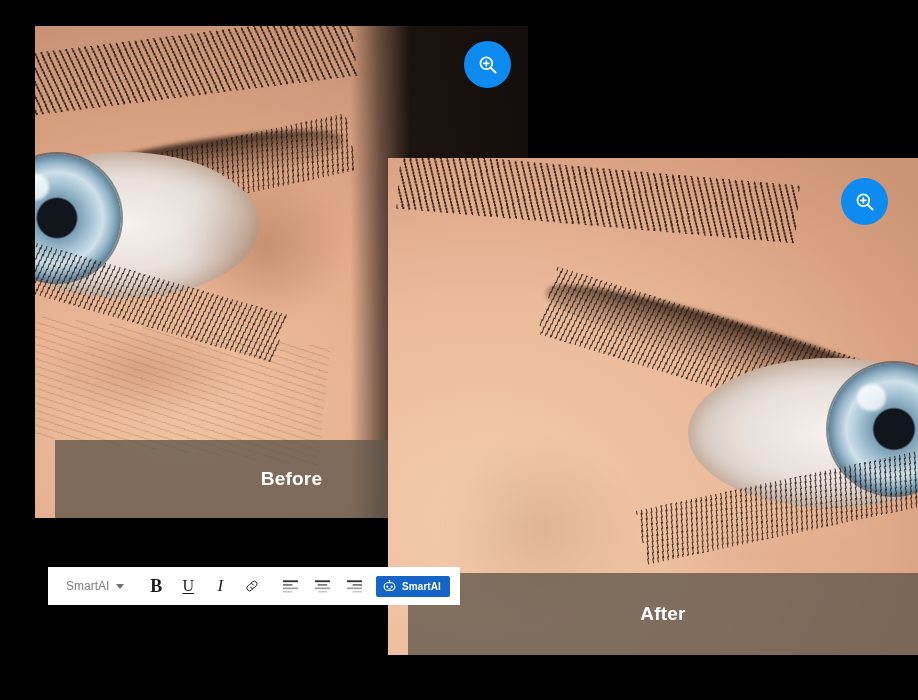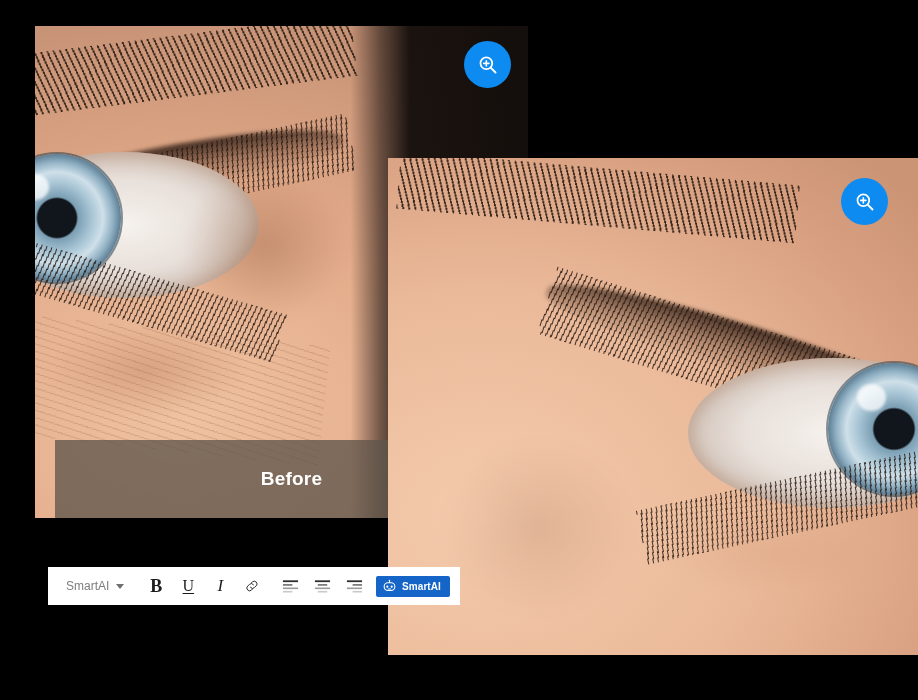--- a/index.html
+++ b/index.html
@@ -329,20 +329,23 @@
 
     <button class="zoom-btn" id="zoom-btn-after">
       <svg width="22" height="22" viewBox="0 0 24 24" fill="none">
         <circle cx="10.2" cy="10.2" r="6.4" stroke="#ffffff" stroke-width="1.9"></circle>
         <line x1="14.9" y1="14.9" x2="20.2" y2="20.2" stroke="#ffffff" stroke-width="2.1" stroke-linecap="round"></line>
         <line x1="10.2" y1="7.3" x2="10.2" y2="13.1" stroke="#ffffff" stroke-width="1.7" stroke-linecap="round"></line>
         <line x1="7.3" y1="10.2" x2="13.1" y2="10.2" stroke="#ffffff" stroke-width="1.7" stroke-linecap="round"></line>
       </svg>
     </button>
 
+    <div class="caption-band" style="height:82px;">
+      <span class="caption-text">After</span>
+    </div>
   </div>
 
   <div id="editor-toolbar">
 
     <div class="style-select">
       <span class="style-select-label">SmartAI</span>
       <span class="caret-down"></span>
     </div>
 
     <button class="tool-btn tb-bold">B</button>

